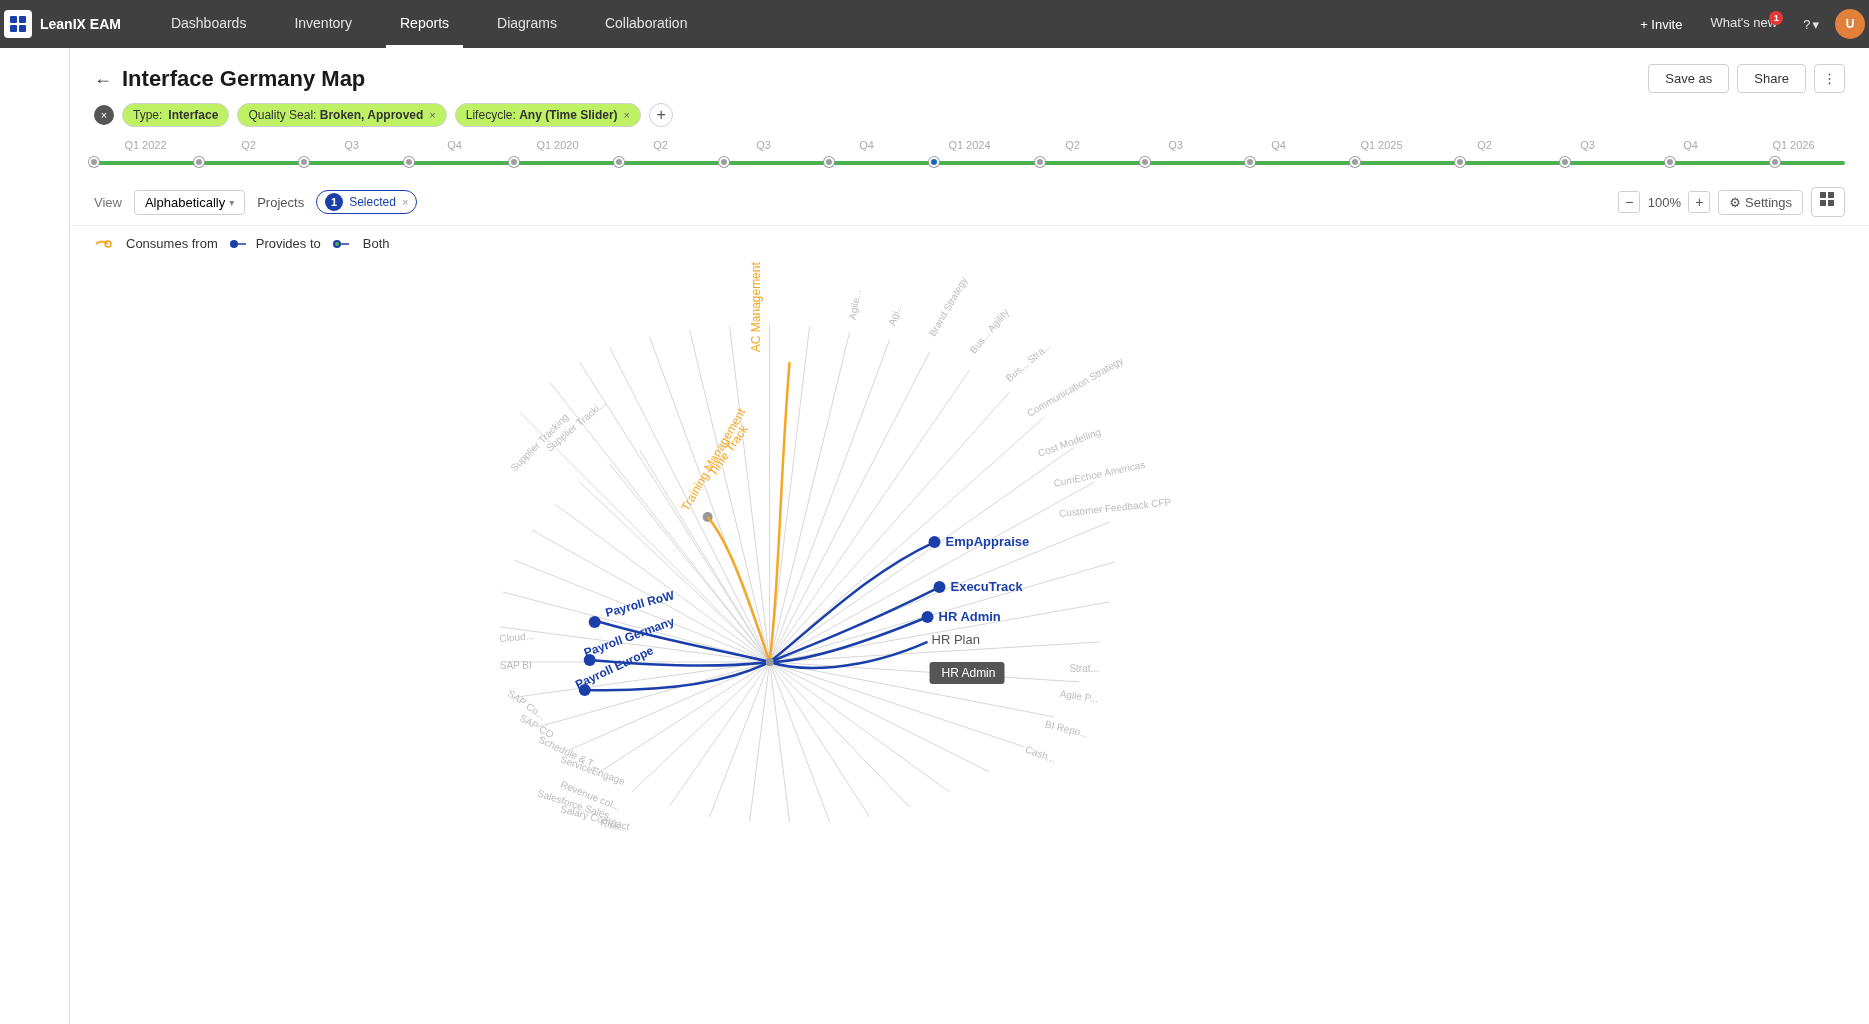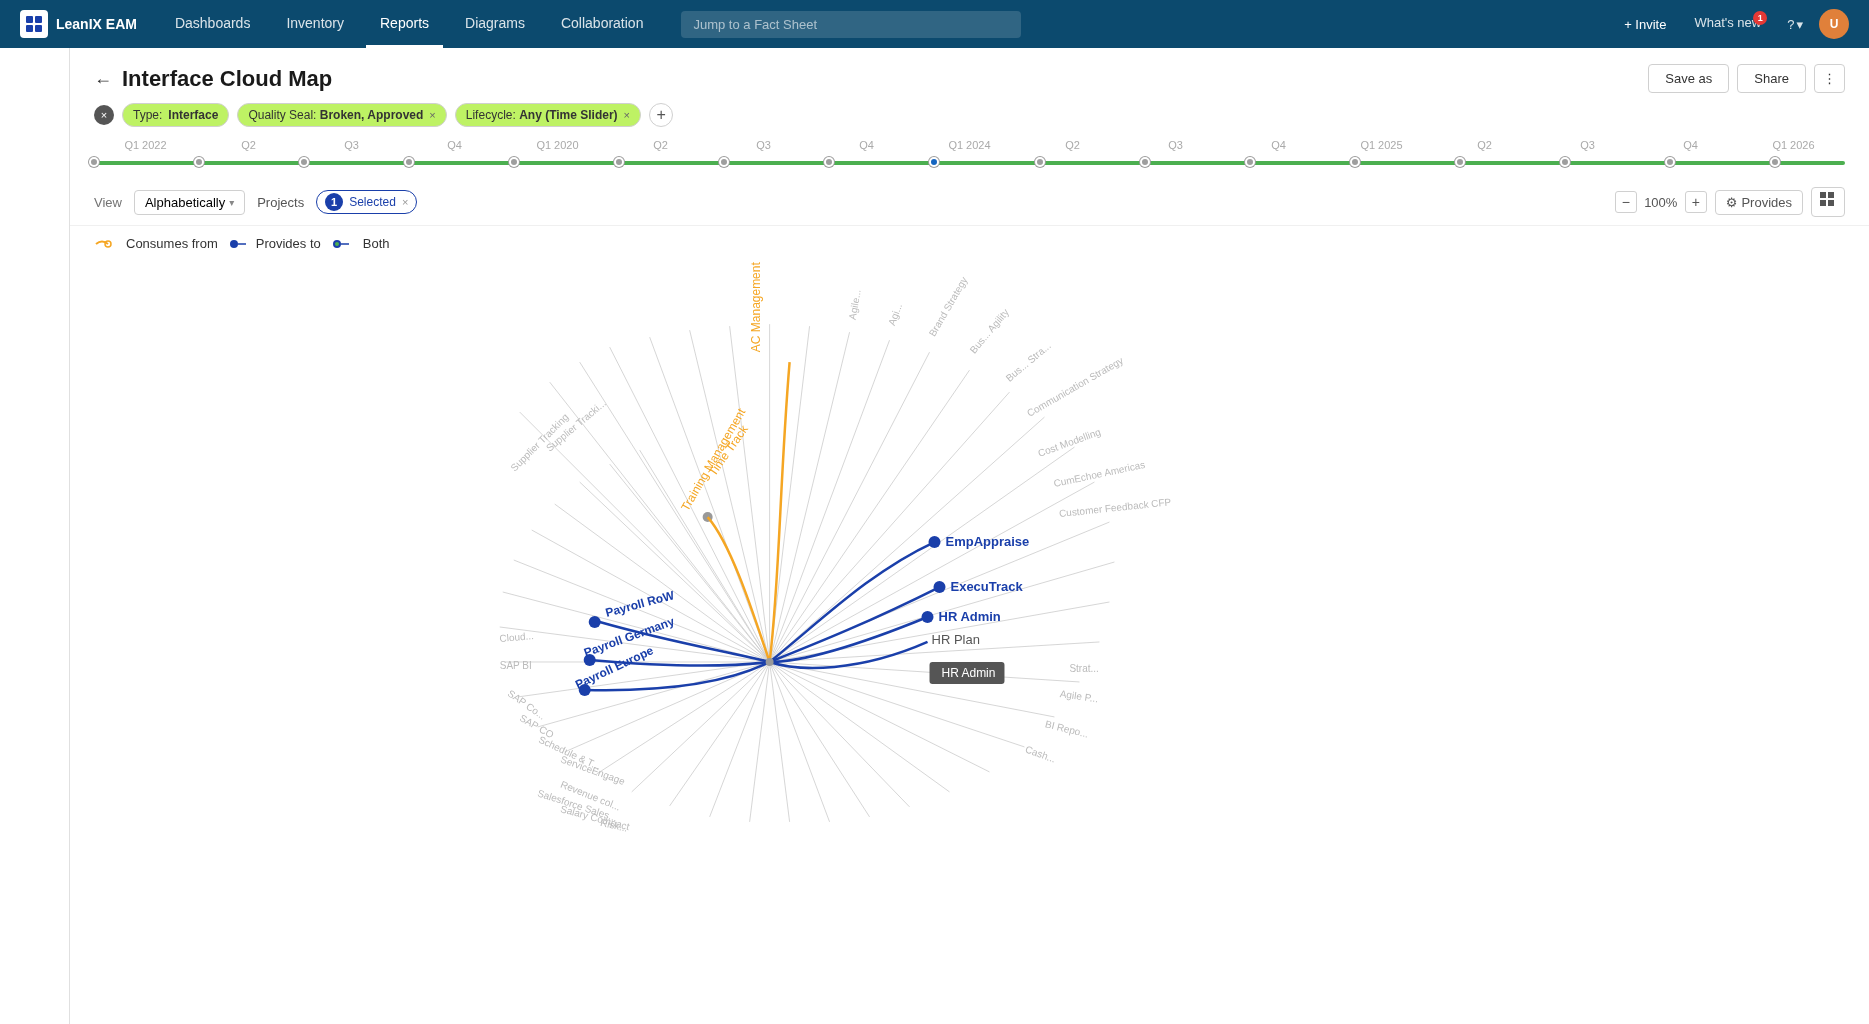--- a/index.html
+++ b/index.html
@@ -1,19 +1,19 @@
 <!DOCTYPE html>
 <html><head>
   <meta charset="utf-8">
   <style>
     * { box-sizing: border-box; margin: 0; padding: 0; }
     body { font-family: -apple-system, BlinkMacSystemFont, 'Segoe UI', sans-serif; background: #f5f5f5; overflow: hidden; }
 
     
-    .nav { display: flex; align-items: center; background: #0c4a6e; height: 48px; padding: 0 20px; gap: 8px; }
+    .nav { display: flex; align-items: center; background: #404040; height: 48px; padding: 0 4px; gap: 20px; }
     .nav-logo { display: flex; align-items: center; gap: 8px; color: white; font-weight: 700; font-size: 14px; margin-right: 16px; }
     .nav-logo-icon { width: 28px; height: 28px; background: white; border-radius: 4px; display: flex; align-items: center; justify-content: center; }
     .nav-logo-icon svg { width: 20px; height: 20px; }
     .nav-item { color: rgba(255,255,255,0.85); font-size: 14px; padding: 0 14px; height: 48px; display: flex; align-items: center; cursor: pointer; border-bottom: 3px solid transparent; }
     .nav-item.active { color: white; border-bottom: 3px solid white; }
     .nav-search { flex: 1; max-width: 340px; margin-left: 16px; }
     .nav-search input { width: 100%; padding: 6px 12px; border-radius: 4px; border: none; font-size: 13px; background: rgba(255,255,255,0.15); color: white; }
     .nav-search input::placeholder { color: rgba(255,255,255,0.6); }
     .nav-right { display: flex; gap: 8px; margin-left: auto; }
     .nav-invite { color: white; font-size: 13px; display: flex; align-items: center; gap: 4px; cursor: pointer; padding: 6px 10px; border-radius: 4px; }
@@ -99,23 +99,20 @@
     </div>
     <div class="nav-item active">
       <span>Reports</span>
     </div>
     <div class="nav-item">
       <span>Diagrams</span>
     </div>
     <div class="nav-item">
       <span>Collaboration</span>
     </div>
-    <div class="nav-search">
-      <input type="text" placeholder="Jump to a Fact Sheet" style="">
-    </div>
     <div class="nav-right">
       <div class="nav-invite">
         <span>+ Invite</span>
       </div>
       <div class="nav-whats-new">
         <span>What's new</span>
         <div class="nav-badge">1</div>
       </div>
       <div class="nav-help">
         <span>?</span>
@@ -130,21 +127,21 @@
 
 <div class="main">
   <div class="sidebar"></div>
   <div class="content">
 
     <div class="page-header">
       <div class="page-title-row">
         <div class="back-btn">
           <span>←</span>
         </div>
-        <h1 class="page-title">Interface Cloud Map</h1>
+        <h1 class="page-title">Interface Germany Map</h1>
       </div>
       <div class="page-actions">
         <button class="btn-saveas">Save as</button>
         <button class="btn-share">Share</button>
         <button class="btn-more">⋮</button>
       </div>
     </div>
 
     <div class="filter-bar">
       <div class="filter-clear">
@@ -224,21 +221,21 @@
       </div>
 
       <div class="toolbar-right">
         <div class="zoom-ctrl">
           <div class="zoom-btn">−</div>
           <span class="zoom-val">100%</span>
           <div class="zoom-btn">+</div>
         </div>
         <div class="settings-btn">
           <span>⚙</span>
-          <span>Provides</span>
+          <span>Settings</span>
         </div>
         <div class="grid-btn">
           <svg width="16" height="16" viewBox="0 0 16 16" fill="#555">
               <rect x="0" y="0" width="6" height="6"></rect>
               <rect x="8" y="0" width="6" height="6"></rect>
               <rect x="0" y="8" width="6" height="6"></rect>
               <rect x="8" y="8" width="6" height="6"></rect>
             </svg>
         </div>
       </div>

